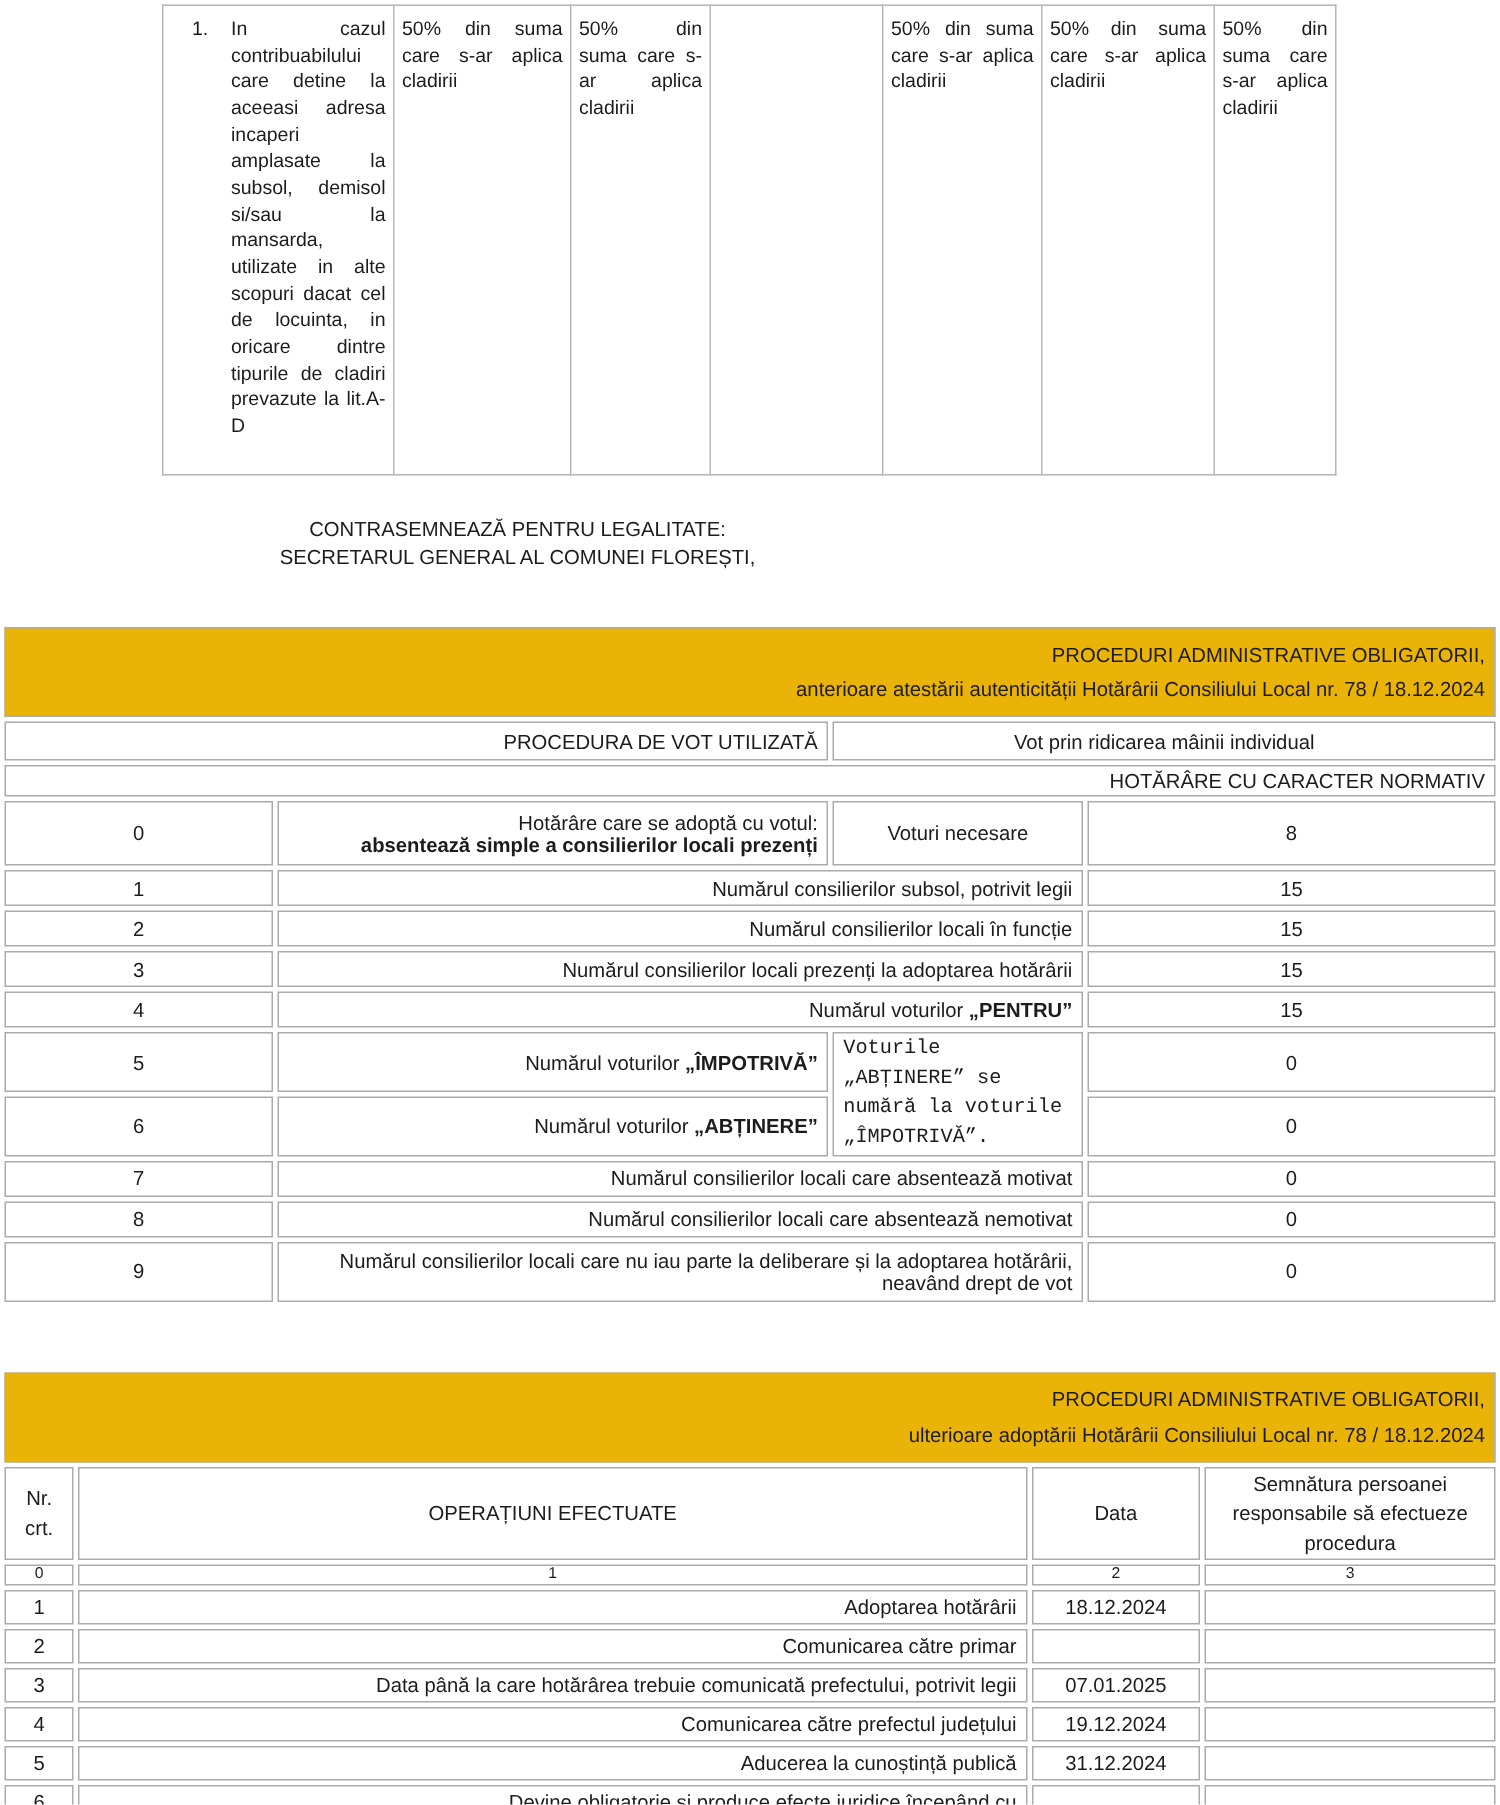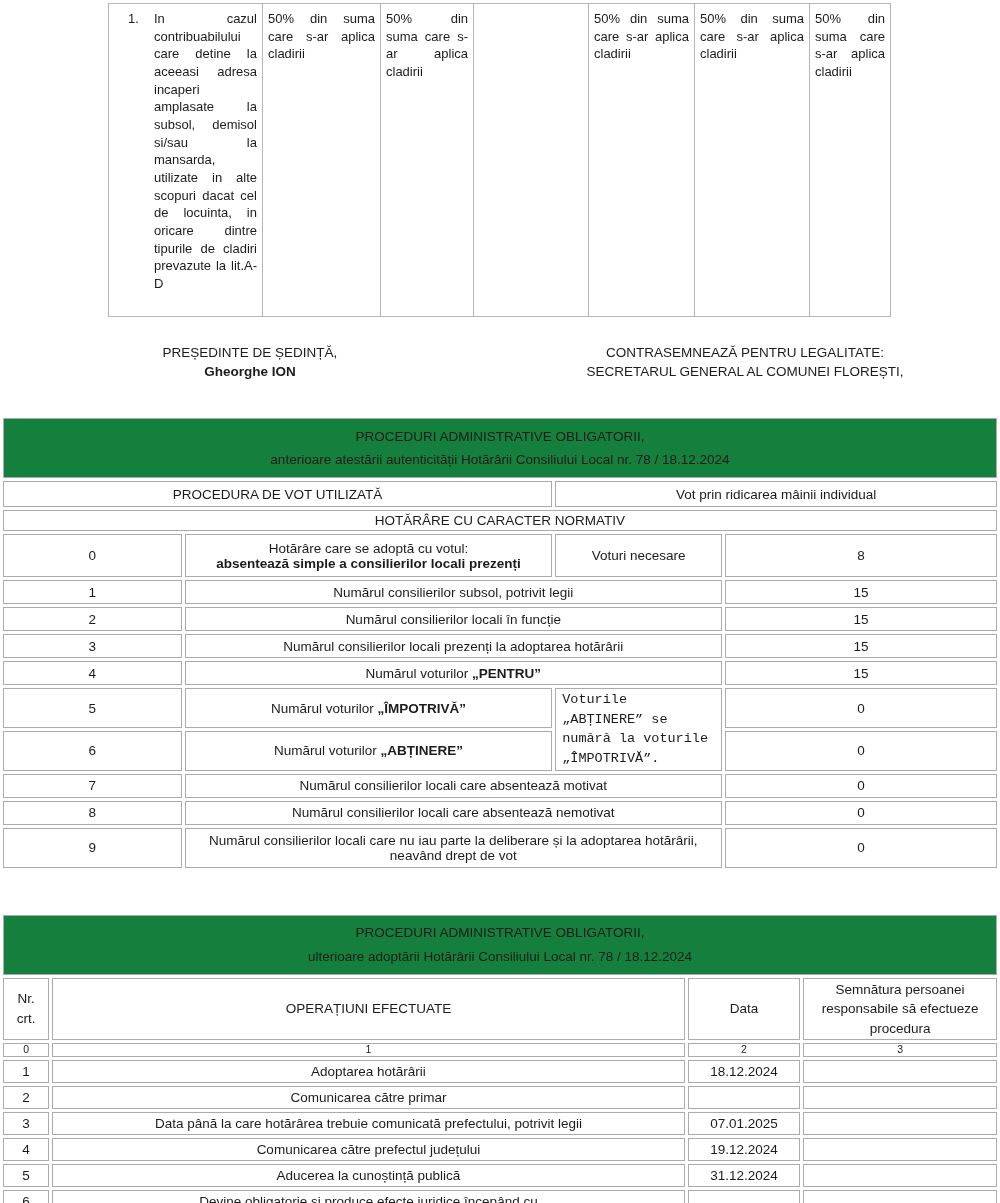--- a/index.html
+++ b/index.html
@@ -34,27 +34,27 @@
   
   table.proc {
     border-collapse:separate; border-spacing:3px; table-layout:fixed;
     width:1000px;
   }
   table.proc td, table.proc th {
     border:1px solid #ababab; padding:1px 6px; font-weight:normal;
     vertical-align:middle;
   }
   td.band {
-    background:#15803d; text-align:center; height:60px; line-height:1.75;
+    background:#eab308; text-align:right; height:60px; line-height:1.75;
   }
   .vote-table { margin-top:34px; }
   .ops-table  { margin-top:41px; }
 
   td.cnum  { text-align:center; }
-  td.clab  { text-align:center; padding-left:8px; }
+  td.clab  { text-align:right; padding-left:8px; }
   td.cval  { text-align:center; }
   td.note-cell { line-height:1.45; padding:4px 8px; text-align:left;font-family:Liberation Mono, monospace; }
 
   tr.r-proc { height:26px; }
   tr.r-sect { height:21px; }
   tr.r-zero { height:43px; }
   tr.r-std  { height:24px; }
   tr.r-tall { height:40px; }
 
   tr.hdr-row { height:58px; }
@@ -89,24 +89,20 @@
     <td>50% din suma care s-ar aplica cladirii</td>
     <td></td>
     <td>50% din suma care s-ar aplica cladirii</td>
     <td>50% din suma care s-ar aplica cladirii</td>
     <td>50% din suma care s-ar aplica cladirii</td>
   </tr>
 </tbody>
   </table>
 
 <div class="sig-row">
-  <div class="sig sig-left">
-    <div>PREȘEDINTE DE ȘEDINȚĂ,</div>
-    <div class="b">Gheorghe ION</div>
-  </div>
   <div class="sig sig-right">
     <div>CONTRASEMNEAZĂ PENTRU LEGALITATE:</div>
     <div>SECRETARUL GENERAL AL COMUNEI FLOREȘTI,</div>
   </div>
 </div>
 
 <table class="proc vote-table">
   <colgroup>
     <col style="width:178px">
       <col style="width:366px">

